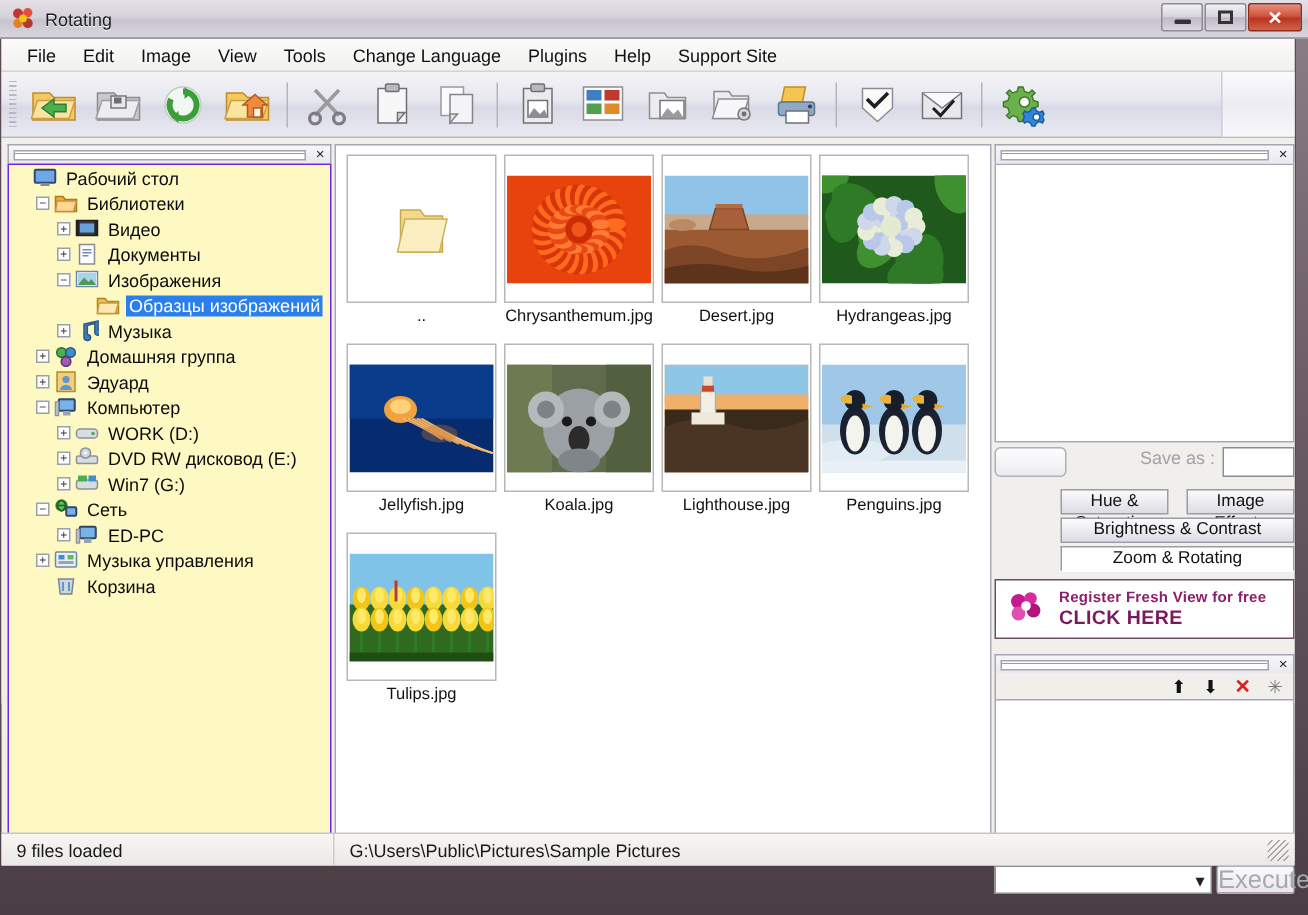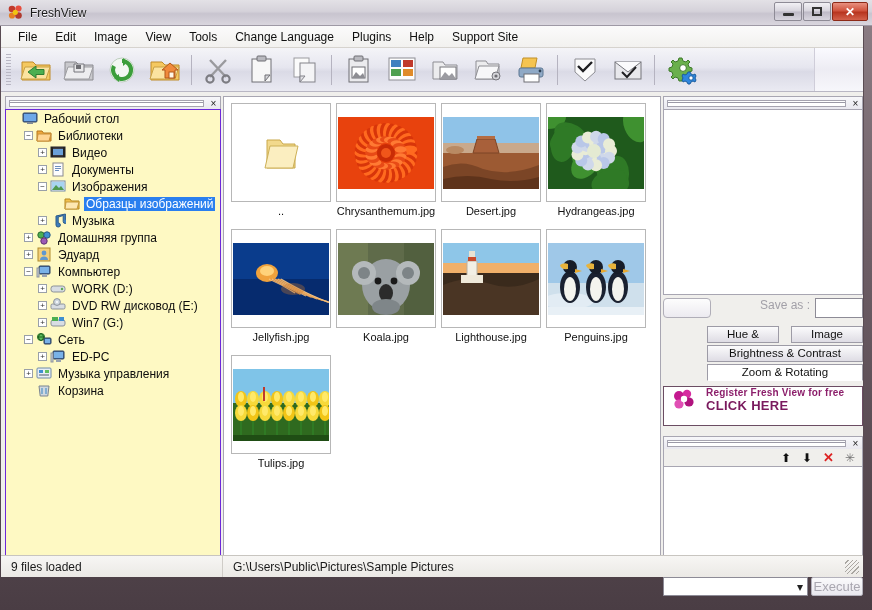--- a/index.html
+++ b/index.html
@@ -149,40 +149,40 @@
   }
   .tabrow { display:flex; gap:12px; margin-bottom:2px;padding-left:44px;}
   .tabbtn {
     flex:1; height:17px; font-size:11.5px; color:#111; text-align:center;
     line-height:15px; border:1px solid #9d9ba6;
     background:linear-gradient(180deg,#fbfbfc,#dedce4);
   }
   .tabbtn.active { background:#fff; border-bottom:1px solid #fff; }
   #banner {
     margin-top:5px; height:40px; border:1px solid #6b4d63; background:#fff;
-    display:flex; align-items:flex-start; padding-left:6px;
+    display:flex; align-items:center; padding-left:6px;
   }
   #banner-txt1 { font-size:10px; font-weight:bold; color:#8c1f6b; letter-spacing:.2px;}
   #banner-txt2 { font-size:13px; font-weight:bold; color:#7a1a5e; letter-spacing:.3px;}
   #lowerdock { margin-top:10px; }
   #icotools {
     height:17px; background:#f0efec; display:flex; align-items:center;
     justify-content:flex-end; gap:11px; padding-right:7px;
     border-left:1px solid #a8a6b2; border-right:1px solid #a8a6b2;
   }
   #listbox { height:108px; background:#fff; border:1px solid #a8a6b2; }
   #execrow { display:flex; margin-top:3px; gap:3px;}
   #combo {
     flex:1; height:19px; border:1px solid #8d8b96; background:#fff;
     display:flex; align-items:center; justify-content:flex-end; padding-right:4px;
   }
   #execbtn {
     width:52px; height:19px; border:1px solid #b3b1bb; border-radius:2px;
     background:linear-gradient(180deg,#fafafb,#e9e7ee);
-    font-size:13px; color:#a9a7b0; text-align:center; line-height:17px;
+    font-size:17px; color:#a9a7b0; text-align:center; line-height:17px;
   }
 
   
   #statusbar {
     position:absolute; left:0; bottom:0; width:862px; height:22px;
     background:linear-gradient(180deg,#f7f6f4,#ebe9e5);
     border-top:1px solid #c8c5c0; display:flex; align-items:center;
   }
   .statcell { font-size:12px; color:#1a1a1a; padding-left:10px; }
   #stat1 { width:222px; border-right:1px solid #cfccc7; height:100%; display:flex; align-items:center;}
@@ -198,21 +198,21 @@
   <div id="titlebar">
     <span id="title-icon">
       <svg width="17" height="17" viewBox="0 0 17 17">
         <circle cx="5" cy="5" r="3.3" fill="#c0392b"></circle>
         <circle cx="11.5" cy="4.5" r="3.1" fill="#e74c3c"></circle>
         <circle cx="5" cy="11.5" r="3.1" fill="#e67e22"></circle>
         <circle cx="11.5" cy="11.5" r="3.3" fill="#b03a2e"></circle>
         <circle cx="8.3" cy="8.3" r="2.6" fill="#f1c40f"></circle>
       </svg>
     </span>
-    <span id="title-text">FreshView</span>
+    <span id="title-text">Rotating</span>
     <div id="wincontrols">
       <div class="wbtn">
           <span class="wglyph-min"></span>
         </div>
       <div class="wbtn">
           <span class="wglyph-max"></span>
         </div>
       <div class="wbtn close">
           <span>✕</span>
         </div>

